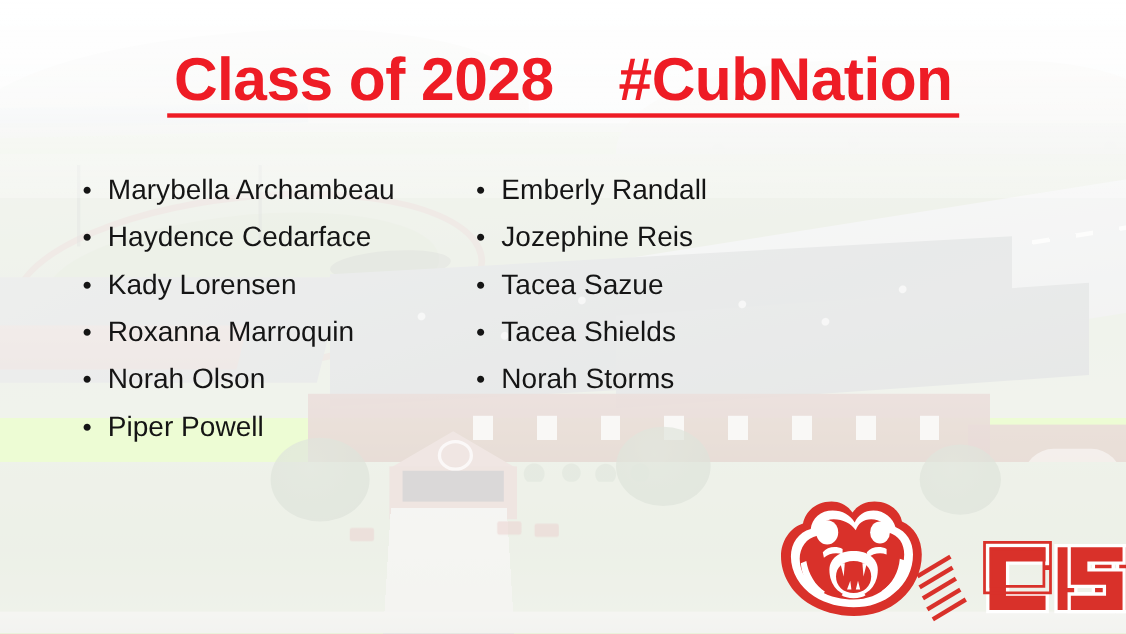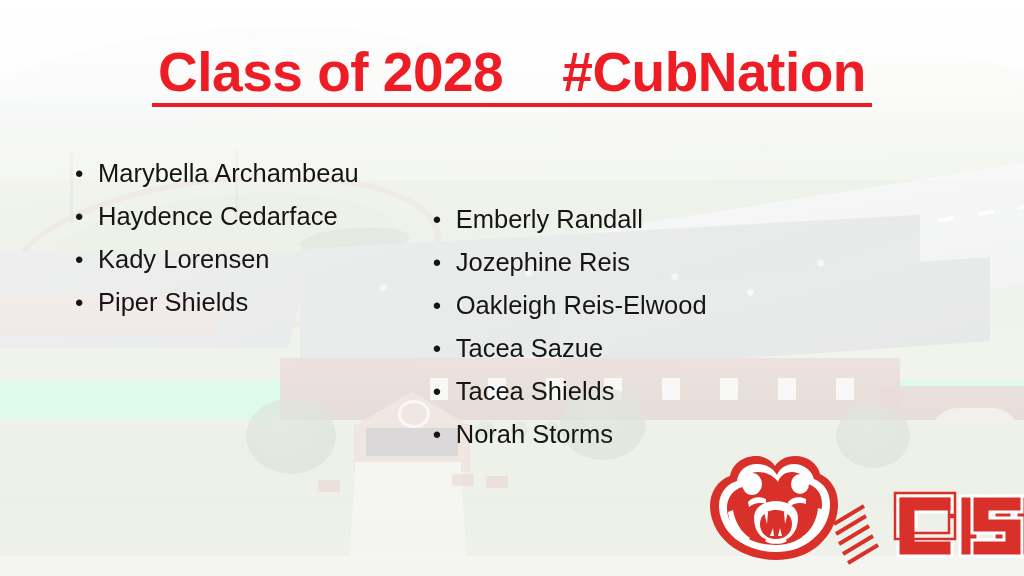--- a/index.html
+++ b/index.html
@@ -10,21 +10,21 @@
   }
   body {
     font-family: "Liberation Sans", sans-serif;
   }
 
   #slide {
     position: relative;
     width: 1024px;
     height: 576px;
     overflow: hidden;
-    background: #86efac;
+    background: #bef264;
   }
 
   
   .bg {
     position: absolute;
     inset: 0;
     overflow: hidden;
   }
   .bg-layer { position: absolute; }
 
@@ -272,21 +272,21 @@
   }
 
   .columns {
     position: absolute;
     left: 0; top: 152px;
     width: 816px;
     display: flex;
   }
   .col { padding-left: 0; }
   .col-left  { width: 385px; margin-left: 68px; }
-  .col-right { width: 420px; margin-left: 0px; margin-top: 46px; }
+  .col-right { width: 420px; margin-left: 0px; }
 
   ul.names {
     list-style: none;
     margin: 0;
     padding: 0;
   }
   ul.names li {
     position: relative;
     color: #151515;
     font-family: "Liberation Sans", sans-serif;
@@ -376,28 +376,29 @@
     <div class="title-wrap">
       <div class="title">Class of 2028    #CubNation</div>
     </div>
 
     <div class="columns">
       <div class="col col-left">
         <ul class="names">
           <li>Marybella Archambeau</li>
           <li>Haydence Cedarface</li>
           <li>Kady Lorensen</li>
-          <li>Piper Shields</li>
+          <li>Roxanna Marroquin</li>
+          <li>Norah Olson</li>
+          <li>Piper Powell</li>
         </ul>
       </div>
       <div class="col col-right">
         <ul class="names">
           <li>Emberly Randall</li>
           <li>Jozephine Reis</li>
-          <li>Oakleigh Reis-Elwood</li>
           <li>Tacea Sazue</li>
           <li>Tacea Shields</li>
           <li>Norah Storms</li>
         </ul>
       </div>
     </div>
 
     <div class="logo">
       <svg width="336" height="132" viewBox="0 0 336 132" xmlns="http://www.w3.org/2000/svg">
         <g>

